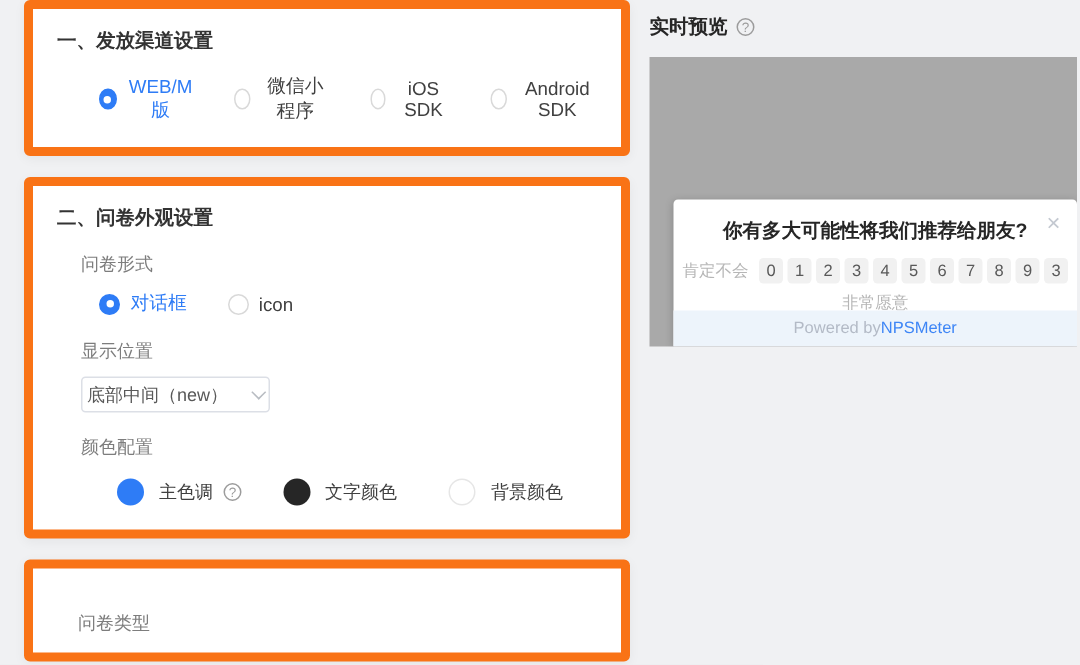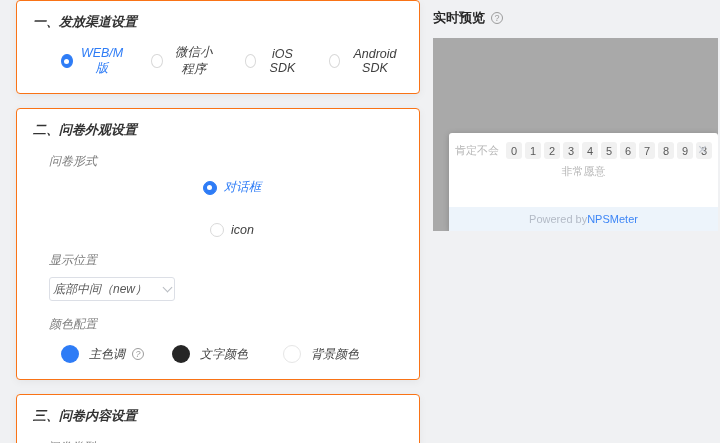--- a/index.html
+++ b/index.html
@@ -7,23 +7,23 @@
   .screen {
     position:relative; width:720px; height:443px; overflow:hidden;
     background:#f0f1f3;
     font-family:"Liberation Sans","DejaVu Sans",sans-serif;
     color:#333;
   }
   
   .left-col { position:absolute; left:16px; top:0; width:404px; }
   .page-title { margin:9px 0 13px 0; font-size:13px; font-weight:700; color:#262626; }
   .card {
-    background:#fff; border:1px solid #f97316; border-radius:4px;
+    background:#fff; border:6px solid #f97316; border-radius:4px;
     box-shadow:0 2px 8px rgba(0,0,0,.05);
-    padding:13px 16px; margin-bottom:14px;font-style:italic;
+    padding:13px 16px; margin-bottom:14px;
   }
   .section-title { font-size:13px; font-weight:700; color:#333; line-height:16px; }
   .radio-row { display:flex; align-items:center; gap:27px; margin:14px 0 2px 28px; }
   .radio-option { display:flex; align-items:center; gap:7px; cursor:pointer;text-align:center; }
   .radio-dot {
     width:14px; height:14px; border:1px solid #d9d9d9; border-radius:50%;
     background:#fff; display:inline-flex; align-items:center; justify-content:center;
   }
   .radio-option.selected .radio-dot { background:#2e7cf6; border-color:#2e7cf6; }
   .radio-option.selected .radio-dot::after {
@@ -36,21 +36,21 @@
     margin:10px 0 0 16px; width:126px; height:24px;
     border:1px solid #dcdfe6; border-radius:3px; background:#fff;
     display:flex; align-items:center; justify-content:space-between;
     padding:0 3px; font-size:12px; color:#595959; cursor:pointer;
   }
   .chevron {
     width:7px; height:7px; border-right:1px solid #b8bcc2; border-bottom:1px solid #b8bcc2;
     transform:rotate(45deg); margin-top:-3px;
   }
   .color-row { display:flex; align-items:center; margin:14px 0 3px 28px; }
-  .color-item { display:flex; align-items:center; gap:10px; width:111px; cursor:pointer; }
+  .color-item { display:flex; align-items:center; gap:10px; width:111px; cursor:pointer;margin-left:12px; }
   .swatch { width:18px; height:18px; border-radius:50%; }
   .swatch.primary { background:#2e7cf6; }
   .swatch.text { background:#262626; }
   .swatch.bg { background:#fff; border:1px solid #e6e6e6; }
   .color-label { font-size:12px; color:#404040; }
   .help-icon {
     width:12px; height:12px; border:1px solid #9c9c9c; border-radius:50%;
     display:inline-flex; align-items:center; justify-content:center;
     font-size:9px; color:#9c9c9c; margin-left:5px; cursor:pointer; line-height:1;
   }
@@ -119,21 +119,21 @@
           <span class="radio-dot"></span>
           <span class="radio-label">Android SDK</span>
         </div>
       </div>
     </div>
 
     <div class="card">
       <div class="section-title">二、问卷外观设置</div>
 
       <div class="group-label">问卷形式</div>
-      <div class="radio-row" style="margin-top:11px;flex-direction:column;">
+      <div class="radio-row" style="margin-top:11px;">
         <div class="radio-option selected">
           <span class="radio-dot"></span>
           <span class="radio-label">对话框</span>
         </div>
         <div class="radio-option">
           <span class="radio-dot"></span>
           <span class="radio-label">icon</span>
         </div>
       </div>
 
@@ -155,34 +155,34 @@
           <span class="color-label">文字颜色</span>
         </div>
         <div class="color-item">
           <span class="swatch bg"></span>
           <span class="color-label">背景颜色</span>
         </div>
       </div>
     </div>
 
     <div class="card">
-      <div class="section-title">三、问卷内容设置</div>
 
       <div class="group-label" style="margin-left:14px;">问卷类型</div>
 
     </div>
   </div>
 
   <div class="preview-header">
     <span class="preview-title">实时预览</span>
     <span class="help-icon" style="margin-left:0;">?</span>
   </div>
 
   <div class="preview-area">
     <div class="nps-dialog">
+      <div class="dialog-title">你有多大可能性将我们推荐给朋友?</div>
       <span class="close-icon">×</span>
       <div class="scale-row">
         <span class="scale-low">肯定不会</span>
         <span class="scale-btn">0</span>
         <span class="scale-btn">1</span>
         <span class="scale-btn">2</span>
         <span class="scale-btn">3</span>
         <span class="scale-btn">4</span>
         <span class="scale-btn">5</span>
         <span class="scale-btn">6</span>

